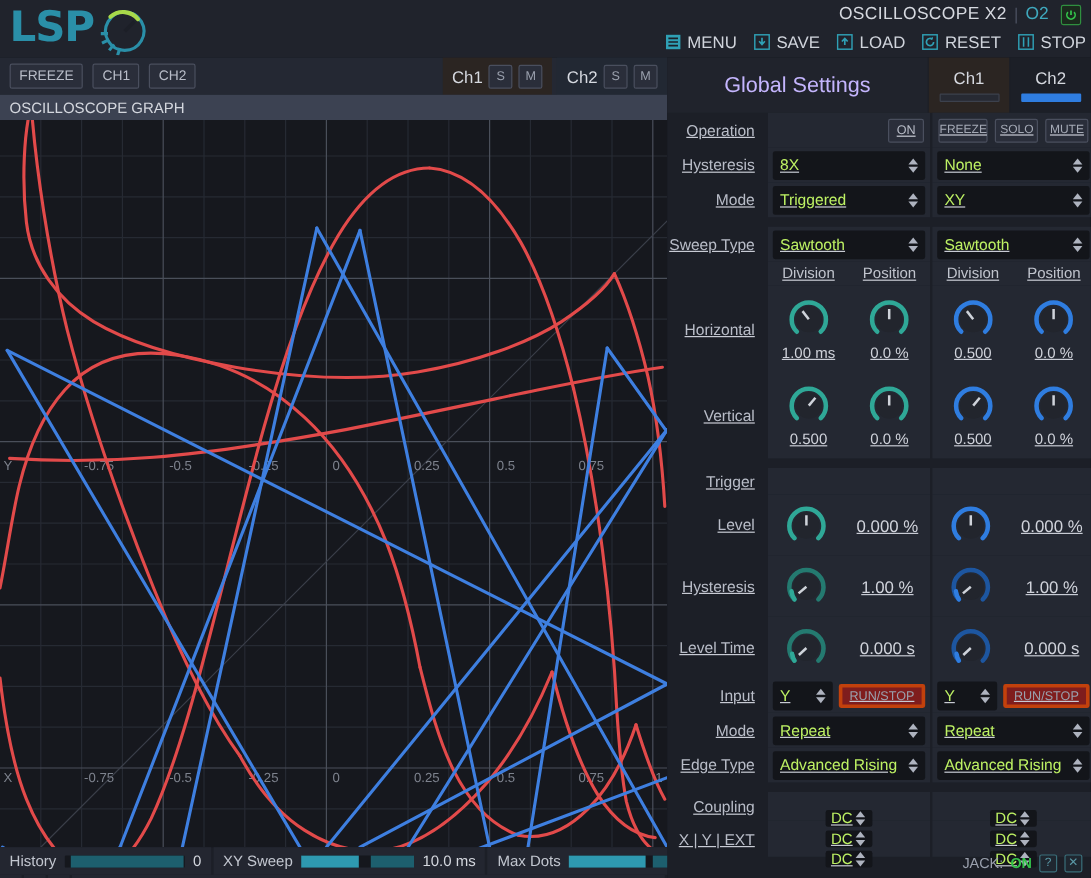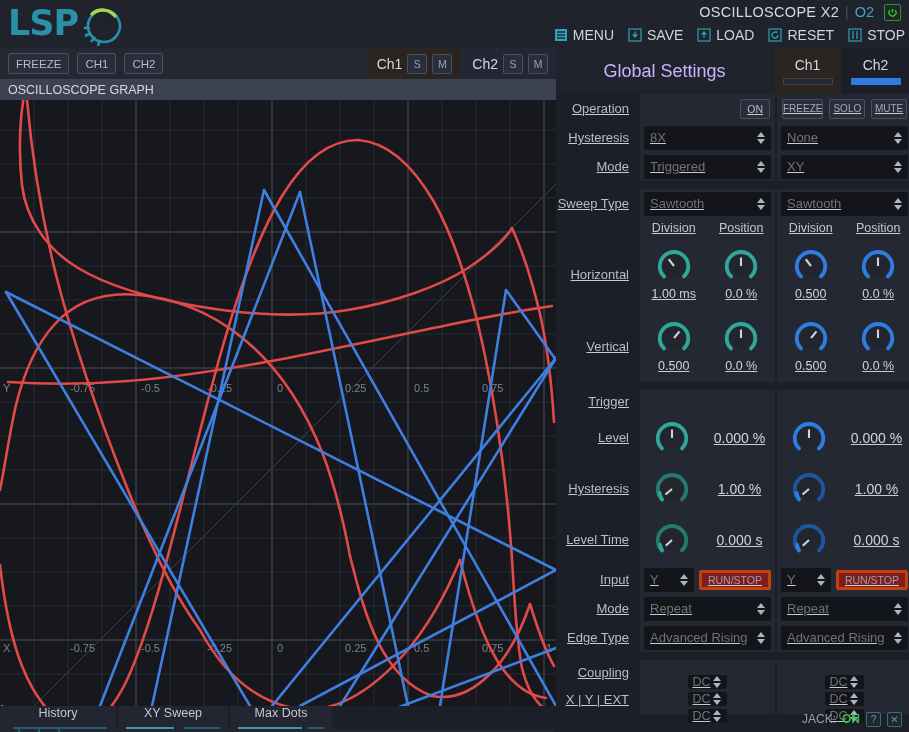--- a/index.html
+++ b/index.html
@@ -89,21 +89,21 @@
   }
   .graph-wrap svg { display: block; }
 
   
   .slider-row {
     position: absolute; left: 0; top: 658px; width: 556px; height: 23px;
     display: flex; align-items: stretch;
   }
   .sl-cell {
     display: flex; align-items: center; gap: 7px;
-    background: #232630; padding: 0 8px; margin-right: 2px; flex-direction: column;
+    background: #232630; padding: 0 8px; margin-right: 2px;
   }
   .sl-label { font-size: 12.5px; color: #c2c6cf; white-space: nowrap; }
   .sl-track {
     position: relative; height: 10px; background: #15171d; border-radius: 1px;
     cursor: pointer;
   }
   .sl-fill { position: absolute; top: 0; left: 0; height: 10px; background: #2e99b0; }
   .sl-fill2 { position: absolute; top: 0; height: 10px; background: #1d5f6e; }
   .sl-val { font-size: 12.5px; color: #d4d7de; white-space: nowrap; }
 
@@ -148,21 +148,21 @@
   .pcol {
     width: 135px; flex: none; background: #242832;
     margin-left: 2px; display: flex; align-items: center;
   }
   .gap-v { height: 8px; }
 
   .combo {
     flex: 1; height: 24px; background: #13151a; border-radius: 2px;
     display: flex; align-items: center; cursor: pointer; margin: 3px 4px;
   }
-  .combo-txt { flex: 1; font-size: 13px; color: #737373; padding-left: 6px; }
+  .combo-txt { flex: 1; font-size: 13px; color: #bef264; padding-left: 6px; }
   .spin { width: 16px; display: flex; flex-direction: column; align-items: center;
           gap: 2px; padding-right: 4px; }
   .spin i { display: block; width: 0; height: 0; border-left: 4px solid transparent;
             border-right: 4px solid transparent; }
   .spin i.up { border-bottom: 5px solid #aeb3bf; }
   .spin i.dn { border-top: 5px solid #aeb3bf; }
 
   .on-btn {
     height: 20px; min-width: 28px; border: 1px solid #4a4f5e; border-radius: 2px;
     background: #2a2e3a; color: #b9bdc8; font-size: 10.5px; padding: 0 6px;

